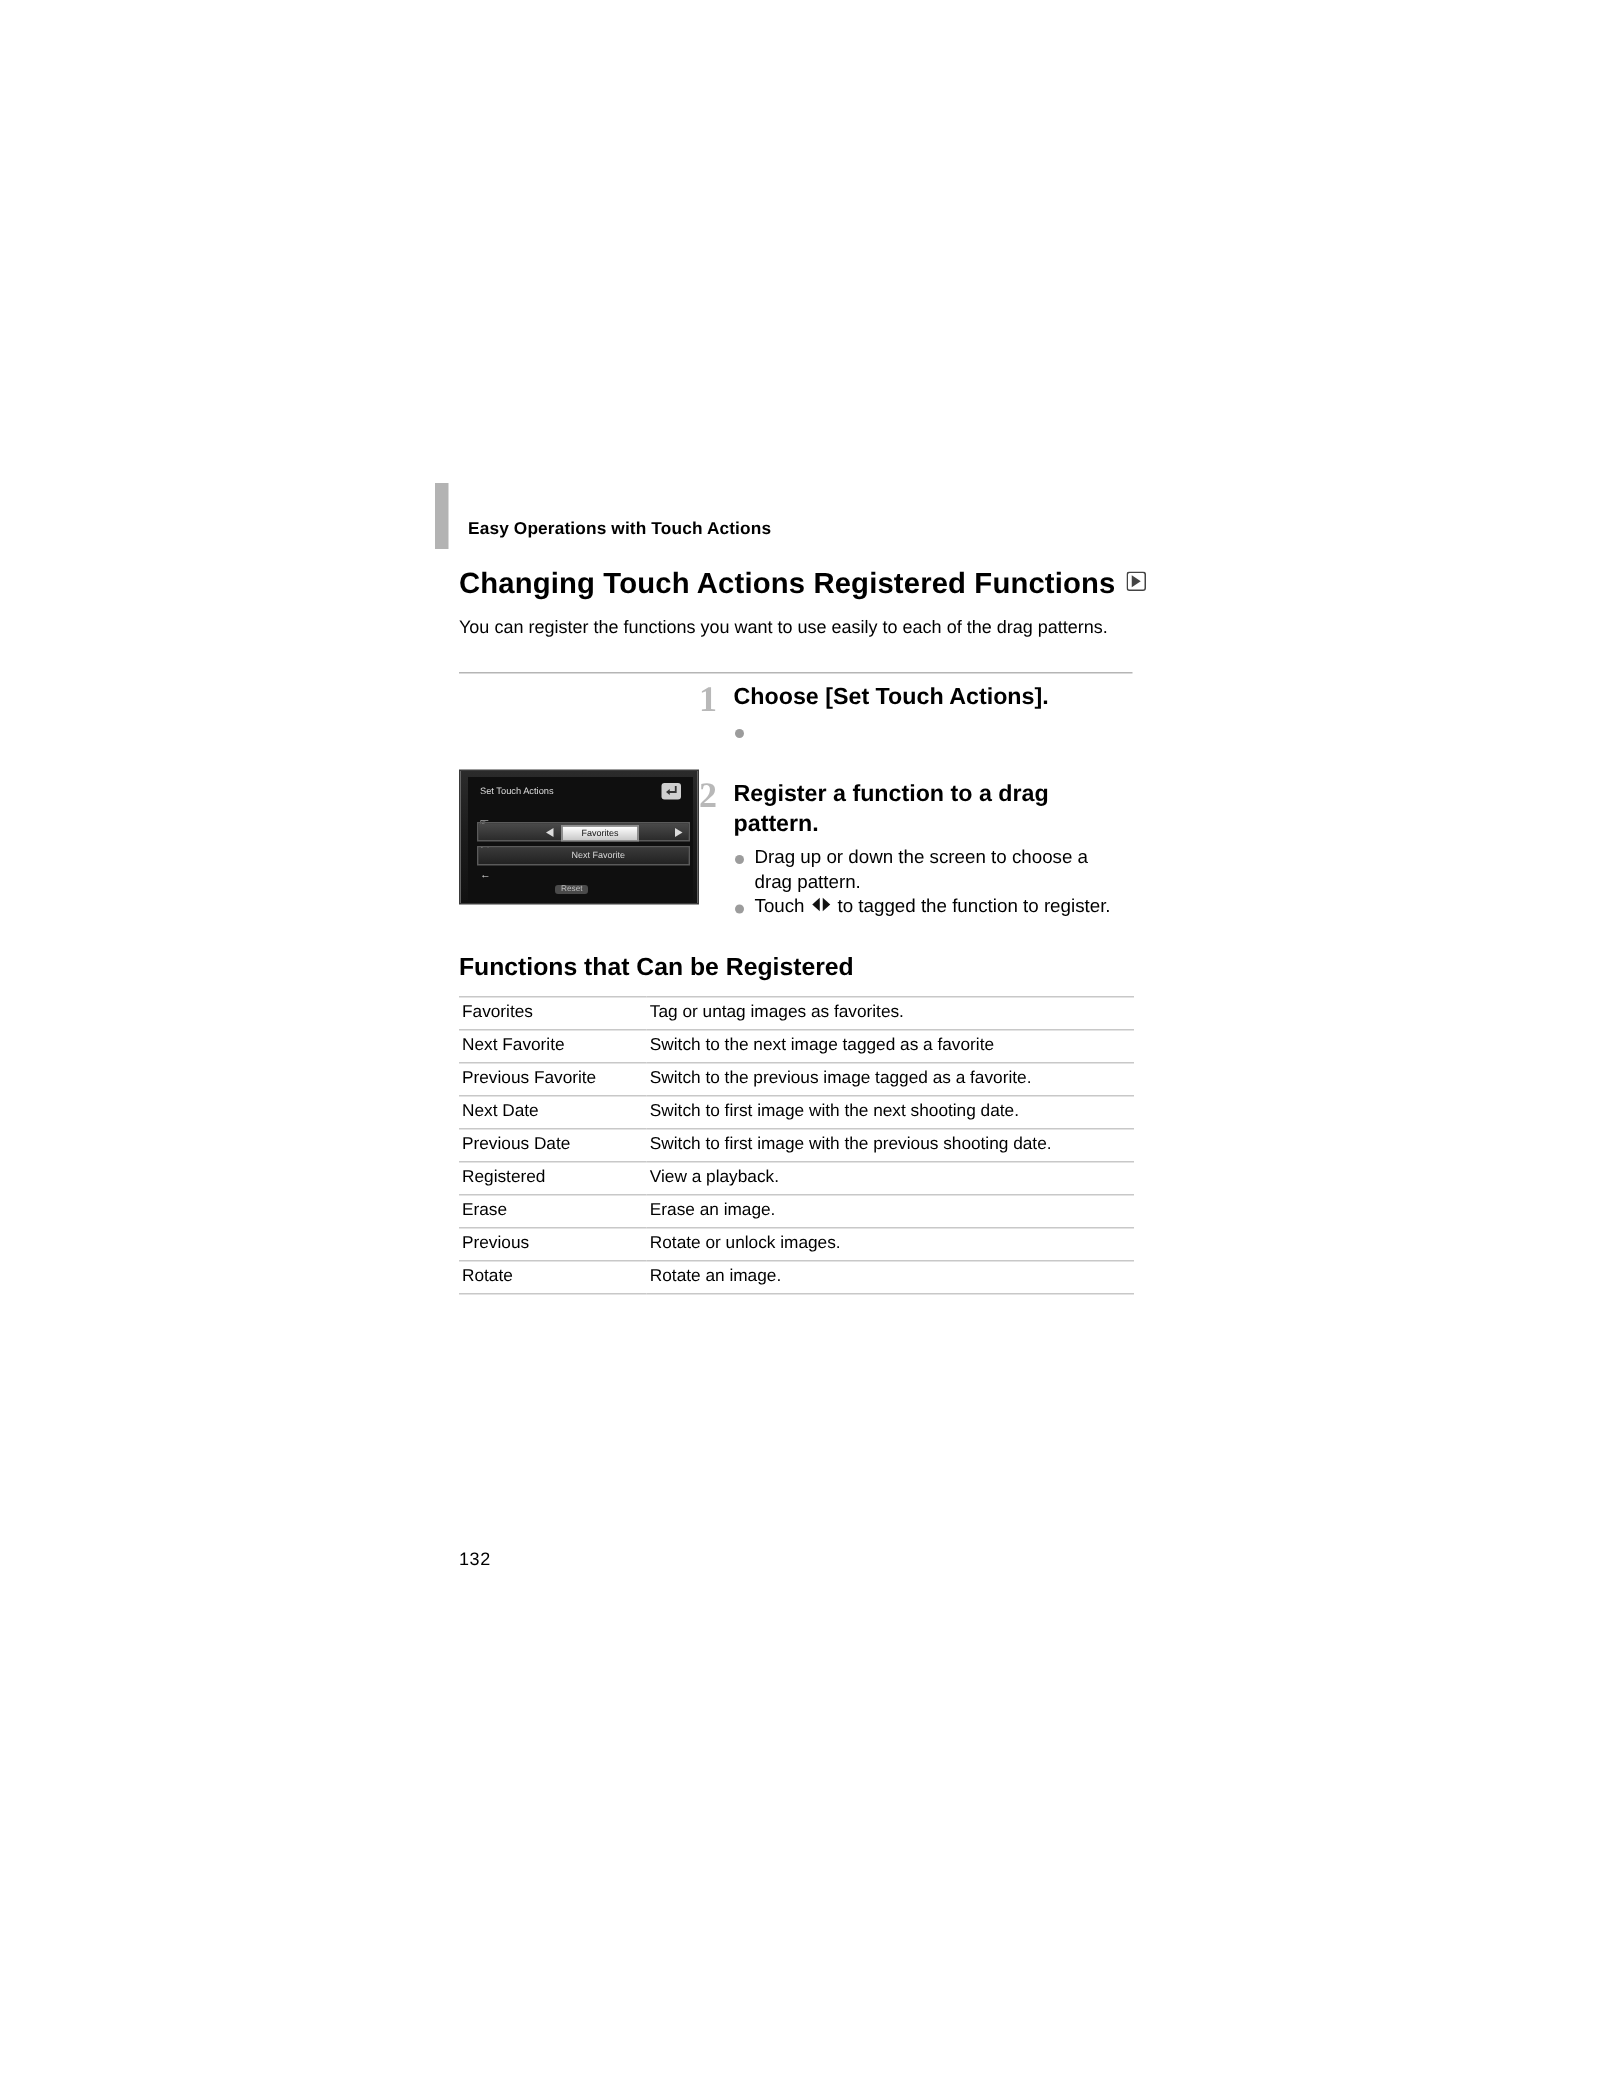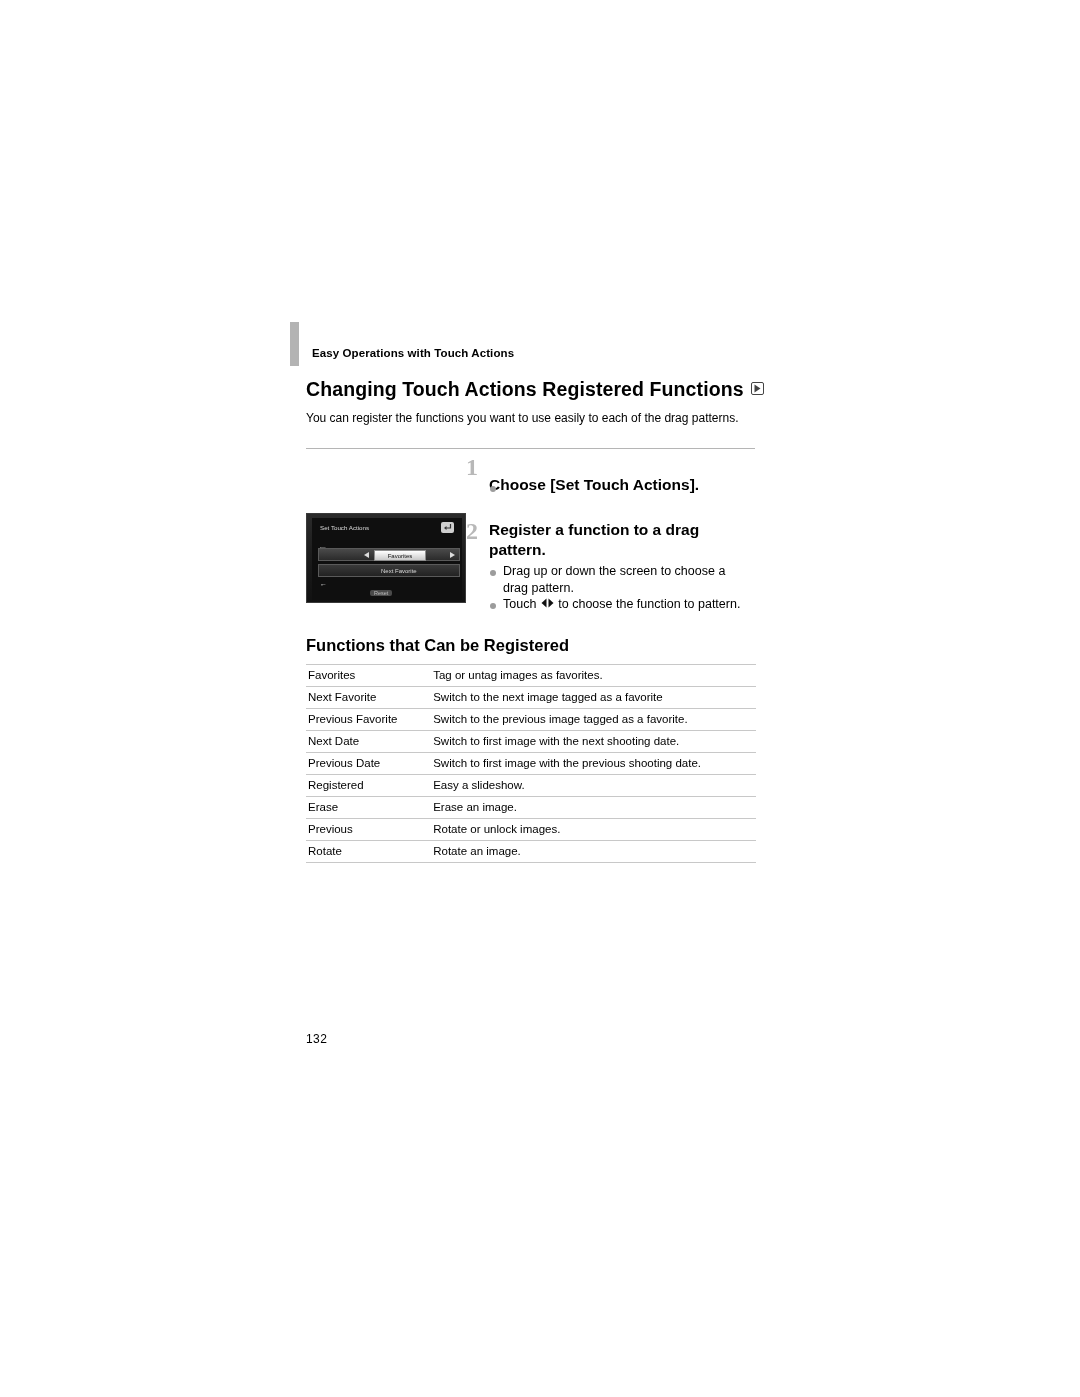--- a/index.html
+++ b/index.html
@@ -108,21 +108,21 @@
     color: #000;
   }
   .bullet-dot {
     position: absolute;
     width: 6px; height: 6px;
     border-radius: 50%;
     background: #9c9c9c;
   }
 
   .s1-num { left: 466px; top: 454px; }
-  .s1-head { left: 489px; top: 476px; }
+  .s1-head { left: 489px; top: 456px; }
   .s1-b1-dot { left: 490px; top: 486px; }
   .s1-b1 { left: 503px; top: 479px; width: 260px; }
 
   .s2-num { left: 466px; top: 518px; }
   .s2-head { left: 489px; top: 520px; width: 250px; line-height: 20px; }
   .s2-b1-dot { left: 490px; top: 570px; }
   .s2-b2-dot { left: 490px; top: 603px; }
   .s2-b1 { left: 503px; top: 563px; width: 250px; }
   .s2-b2 { left: 503px; top: 596px; width: 250px; }
 
@@ -303,21 +303,21 @@
 
   <div class="step-num s2-num">2</div>
   <div class="step-head s2-head">Register a function to a drag pattern.</div>
   <div class="bullet-dot s2-b1-dot"></div>
   <div class="bullet-line s2-b1">Drag up or down the screen to choose a drag pattern.</div>
   <div class="bullet-dot s2-b2-dot"></div>
   <div class="bullet-line s2-b2">
     <span>Touch </span><span class="icon-lr"><svg width="15" height="12" viewBox="0 0 15 12">
           <path d="M6.5 1.5 L1.5 6 L6.5 10.5 Z" fill="#111"></path>
           <path d="M8.5 1.5 L13.5 6 L8.5 10.5 Z" fill="#111"></path>
-        </svg></span><span> to choose the function to pattern.</span>
+        </svg></span><span> to tagged the function to register.</span>
   </div>
 
   <div class="cam-shot">
     <div class="cam-inner">
       <div class="cam-title">Set Touch Actions</div>
       <div class="cam-back">
         <svg width="9" height="8" viewBox="0 0 9 8">
             <path d="M7.5 1 L7.5 5 L2.5 5" fill="none" stroke="#333" stroke-width="1.2"></path>
             <path d="M3.5 3 L1 5 L3.5 7 Z" fill="#333"></path>
           </svg>
@@ -359,21 +359,21 @@
       <tr>
           <td class="c1">Next Date</td>
           <td class="c2">Switch to first image with the next shooting date.</td>
         </tr>
       <tr>
           <td class="c1">Previous Date</td>
           <td class="c2">Switch to first image with the previous shooting date.</td>
         </tr>
       <tr>
           <td class="c1">Registered</td>
-          <td class="c2">Easy a slideshow.</td>
+          <td class="c2">View a playback.</td>
         </tr>
       <tr>
           <td class="c1">Erase</td>
           <td class="c2">Erase an image.</td>
         </tr>
       <tr>
           <td class="c1">Previous</td>
           <td class="c2">Rotate or unlock images.</td>
         </tr>
       <tr>

